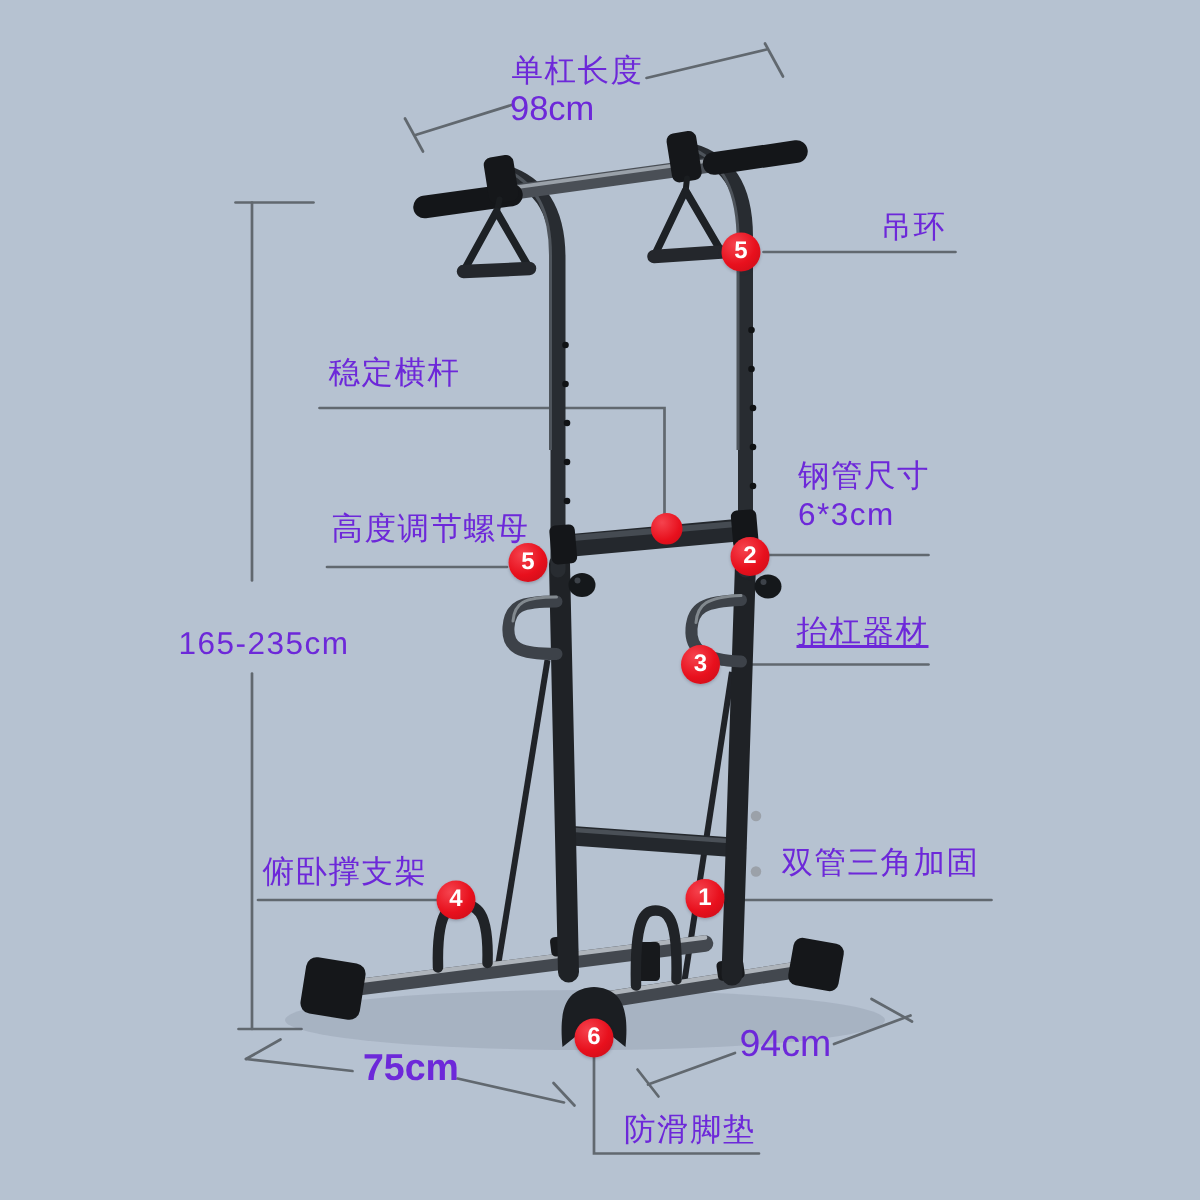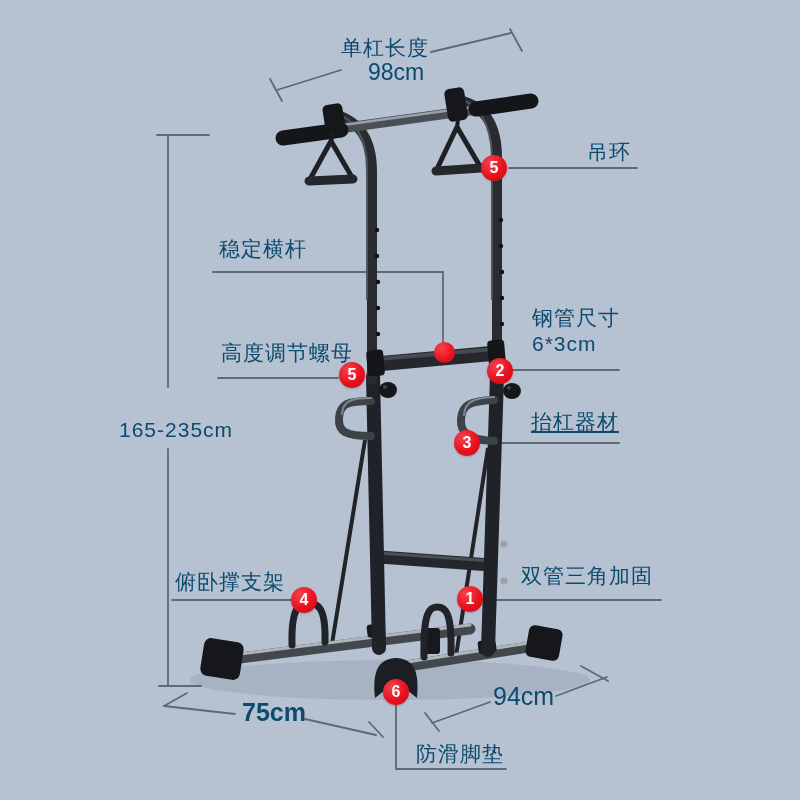--- a/index.html
+++ b/index.html
@@ -3,21 +3,21 @@
 <meta charset="utf-8">
 <style>
   html,body{margin:0;padding:0;}
   #stage{
     position:relative;width:800px;height:800px;overflow:hidden;
     background:#b6c2d1;
     font-family:"Liberation Sans", sans-serif;
   }
   #stage svg{position:absolute;left:0;top:0;}
   .label{
-    position:absolute;color:#0c4a6e;font-size:21px;line-height:1.2;
+    position:absolute;color:#6d28d9;font-size:21px;line-height:1.2;
     white-space:nowrap;letter-spacing:1px;
   }
   .num{font-size:25px;letter-spacing:0;}
   .num-sm{font-size:23px;letter-spacing:0;}
   .badge{
     position:absolute;width:26px;height:26px;border-radius:50%;
     background:radial-gradient(circle at 35% 30%, #f5434e 0%, #e8101d 55%, #c60d18 100%);
     color:#fff;font-size:16px;font-weight:bold;text-align:center;line-height:26px;
     box-shadow:0 1px 2px rgba(40,40,60,.25);
   }
@@ -181,21 +181,21 @@
   <div class="badge" style="left:457px;top:586px;">1</div>
   <div class="badge" style="left:487px;top:358px;">2</div>
   <div class="badge" style="left:454px;top:430px;">3</div>
   <div class="badge" style="left:291px;top:587px;">4</div>
   <div class="badge" style="left:481px;top:155px;">5</div>
   <div class="badge" style="left:339px;top:362px;">5</div>
   <div class="badge" style="left:383px;top:679px;">6</div>
   <div class="dot" style="left:434px;top:342px;"></div>
 
   <div class="label" style="left:341px;top:35px;">单杠长度</div>
-  <div class="label num-sm" style="left:368px;top:59px;">98cm</div>
+  <div class="label num-sm" style="left:340px;top:59px;">98cm</div>
 
   <div class="label" style="left:587px;top:139px;">吊环</div>
 
   <div class="label" style="left:219px;top:236px;">稳定横杆</div>
 
   <div class="label" style="left:221px;top:340px;">高度调节螺母</div>
 
   <div class="label" style="left:119px;top:417px;">165-235cm</div>
 
   <div class="label" style="left:532px;top:305px;">钢管尺寸</div>

